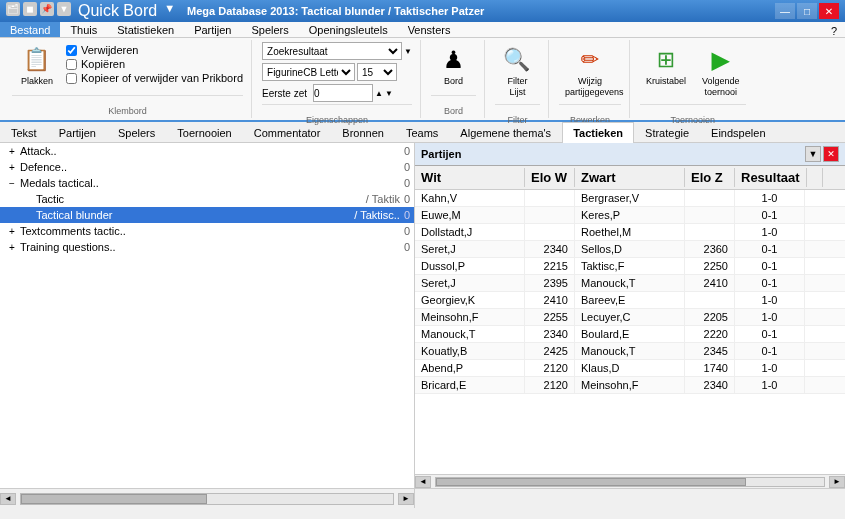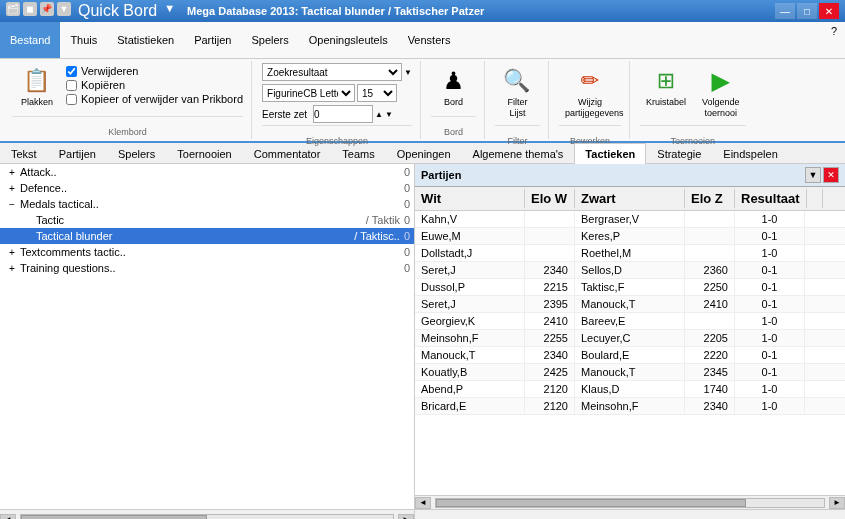--- a/index.html
+++ b/index.html
@@ -8,21 +8,21 @@
     
     .title-bar { background: linear-gradient(to bottom, #4a90d9, #2a6fbe); height: 22px; display: flex; align-items: center; padding: 0 6px; color: white; font-size: 11px; }
     .title-bar-icons { display: flex; gap: 3px; margin-right: 8px; }
     .title-icon { width: 14px; height: 14px; background: #ccc; border-radius: 2px; display: flex; align-items: center; justify-content: center; font-size: 9px; }
     .title-text { flex: 1; font-weight: bold; font-size: 11px; }
     .title-controls { display: flex; gap: 2px; }
     .title-btn { width: 20px; height: 16px; background: rgba(255,255,255,0.2); border: none; color: white; font-size: 10px; cursor: pointer; display: flex; align-items: center; justify-content: center; }
     .title-btn.close { background: #e81123; }
 
     
-    .menu-bar { background: #f8f8f8; border-bottom: 1px solid #ccc; display: flex; align-items: stretch; height: 37px; }
+    .menu-bar { background: #f8f8f8; border-bottom: 1px solid #ccc; display: flex; align-items: stretch; height: 16px; }
     .menu-item { padding: 3px 10px; font-size: 11px; cursor: pointer; display: flex; align-items: center; }
     .menu-item:hover, .menu-item.active { background: #4a90d9; color: white; }
     .menu-item.active { background: #4a90d9; color: white; }
     .menu-help { margin-left: auto; padding: 3px 8px; font-size: 11px; cursor: pointer; }
 
     
     .ribbon { background: #f8f8f8; border-bottom: 2px solid #4a90d9; display: flex; align-items: stretch; min-height: 80px; padding: 2px 4px; gap: 2px; }
     .ribbon-group { display: flex; flex-direction: column; align-items: stretch; border-right: 1px solid #ddd; padding: 2px 8px; min-width: 60px; }
     .ribbon-group-content { display: flex; flex: 1; align-items: flex-start; gap: 4px; }
     .ribbon-group-label { text-align: center; font-size: 9px; color: #666; margin-top: 2px; border-top: 1px solid #ddd; padding-top: 10px; }
@@ -224,22 +224,22 @@
     <div class="ribbon-group-label">Toernooien</div>
   </div>
 </div>
 
 <div class="tab-bar">
   <div class="tab">Tekst</div>
   <div class="tab">Partijen</div>
   <div class="tab">Spelers</div>
   <div class="tab">Toernooien</div>
   <div class="tab">Commentator</div>
+  <div class="tab">Bronnen</div>
   <div class="tab">Teams</div>
-  <div class="tab">Openingen</div>
   <div class="tab">Algemene thema's</div>
   <div class="tab active">Tactieken</div>
   <div class="tab">Strategie</div>
   <div class="tab">Eindspelen</div>
 </div>
 
 <div class="main-content">
 
   <div class="left-pane">
     <div class="tree-item">

